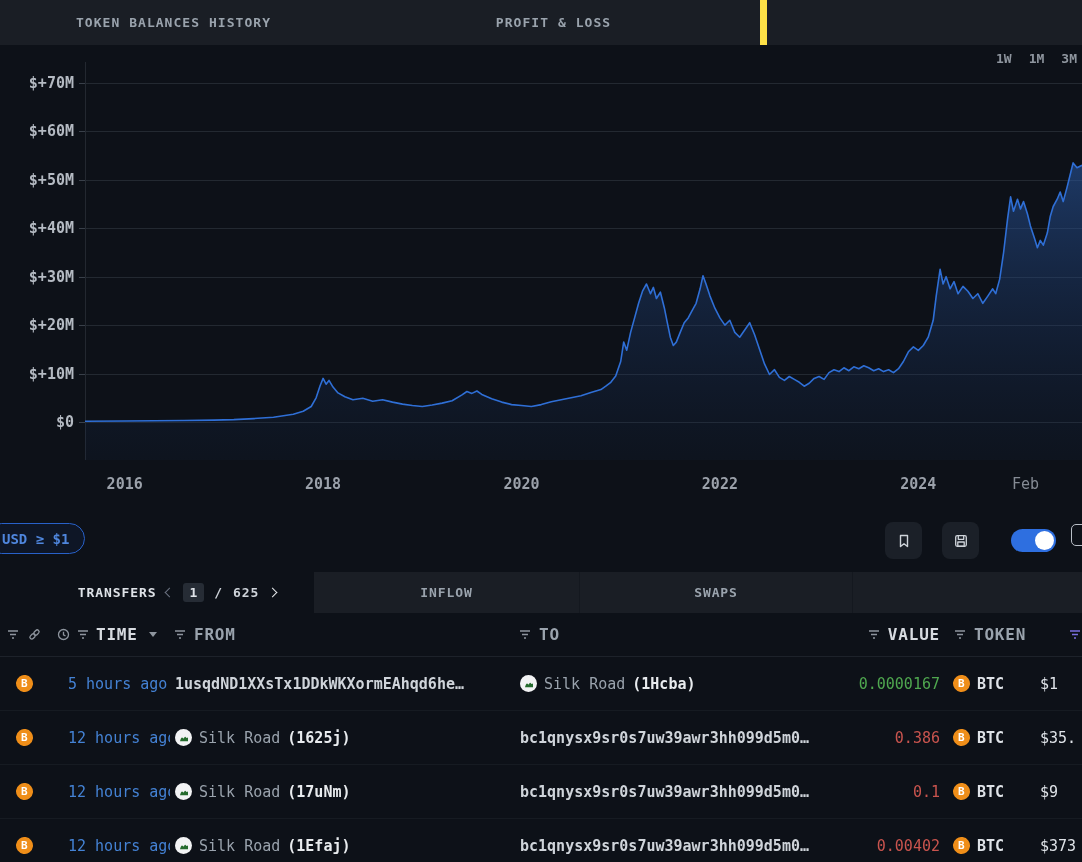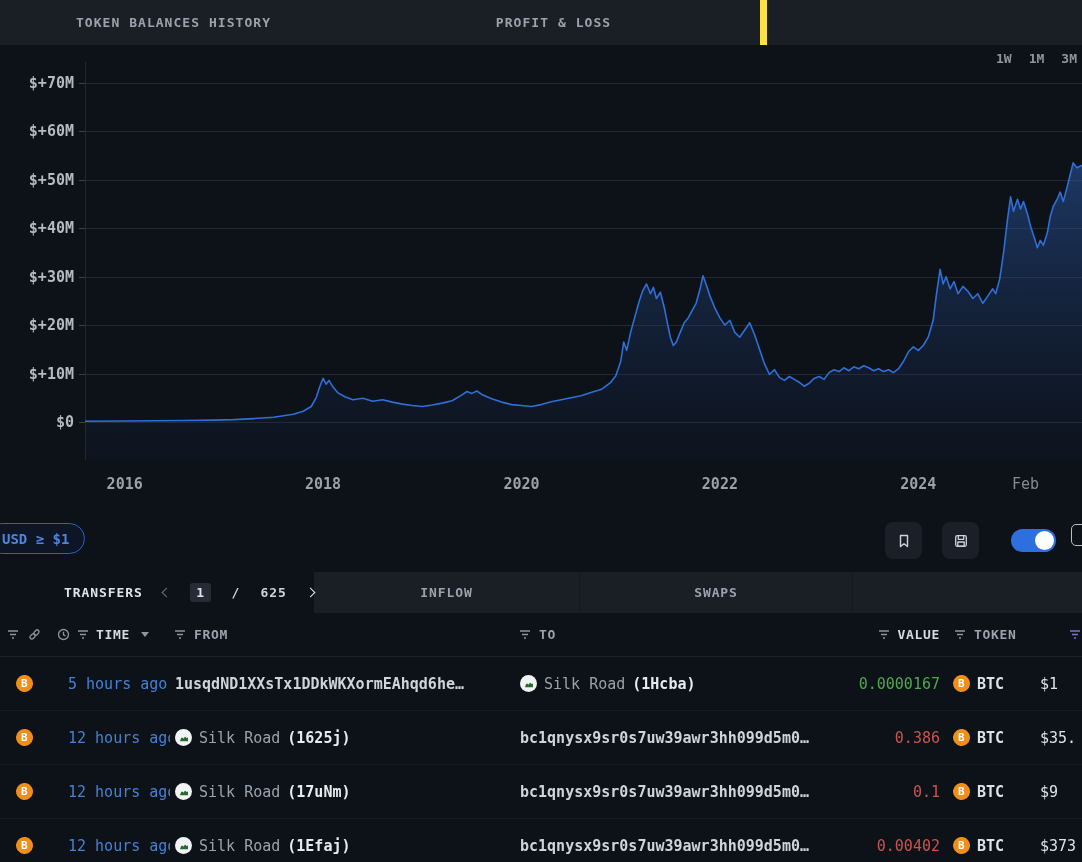--- a/index.html
+++ b/index.html
@@ -52,36 +52,36 @@
   .toggle{position:absolute;left:1011px;top:19px;width:45px;height:23px;
           border-radius:12px;background:var(--toggle);cursor:pointer;}
   .toggle .knob{position:absolute;right:2px;top:2px;width:19px;height:19px;
                 border-radius:50%;background:#fff;}
   .partial-icon{position:absolute;left:1071px;top:14px;width:22px;height:22px;
                 border:1.6px solid #b9bfc7;border-radius:5px;}
   
   .table-tabs{display:flex;height:41px;background:var(--tabbg);}
   .ttab{display:flex;align-items:center;justify-content:center;font-size:13px;
         font-weight:bold;letter-spacing:.07em;color:var(--dim);cursor:pointer;}
-  .ttab.active{background:var(--bg);color:var(--text);justify-content:space-between;
-               padding-left:64px;gap:10px;}
+  .ttab.active{background:var(--bg);color:var(--text);justify-content:center;
+               padding-left:40px;gap:10px;}
   .ttab:nth-child(1){width:314px;}
   .ttab:nth-child(2){width:266px;border-right:1px solid #14181f;}
   .ttab:nth-child(3){width:273px;border-right:1px solid #14181f;}
   .ttab:nth-child(4){flex:1;}
   .pgbox{background:#262c35;border-radius:3px;padding:2px 6px;color:var(--text);}
   .chev{display:inline-block;width:7px;height:7px;border-right:1.7px solid currentColor;
         border-top:1.7px solid currentColor;}
   .chev-l{transform:rotate(-135deg);color:#6b7280;}
   .chev-r{transform:rotate(45deg);color:#e6e9ec;}
   .pg-sep{color:#cfd4da;}
   
   .tgrid{display:grid;grid-template-columns:48px 122px 345px 335px 92px 88px 1fr;
          align-items:center;}
-  .thead{height:44px;border-bottom:1px solid #1d222a;font-size:13px;font-weight:bold;
+  .thead{height:44px;border-bottom:1px solid #1d222a;font-size:16px;font-weight:bold;
          letter-spacing:.05em;color:var(--dim);}
   .hcell{display:flex;align-items:center;gap:9px;}
   .hcell.white{color:#d7dbe0;}
   .caret{width:0;height:0;border-left:4px solid transparent;border-right:4px solid transparent;
          border-top:5px solid #8e959e;margin-left:3px;}
   .row{height:54px;font-size:15px;border-bottom:1px solid var(--rowborder);cursor:pointer;}
   .cell{display:flex;align-items:center;overflow:hidden;white-space:nowrap;}
   .c-chain{justify-content:center;}
   .c-time{padding-left:20px;}
   .c-from,.c-to{padding-left:5px;gap:7px;}

